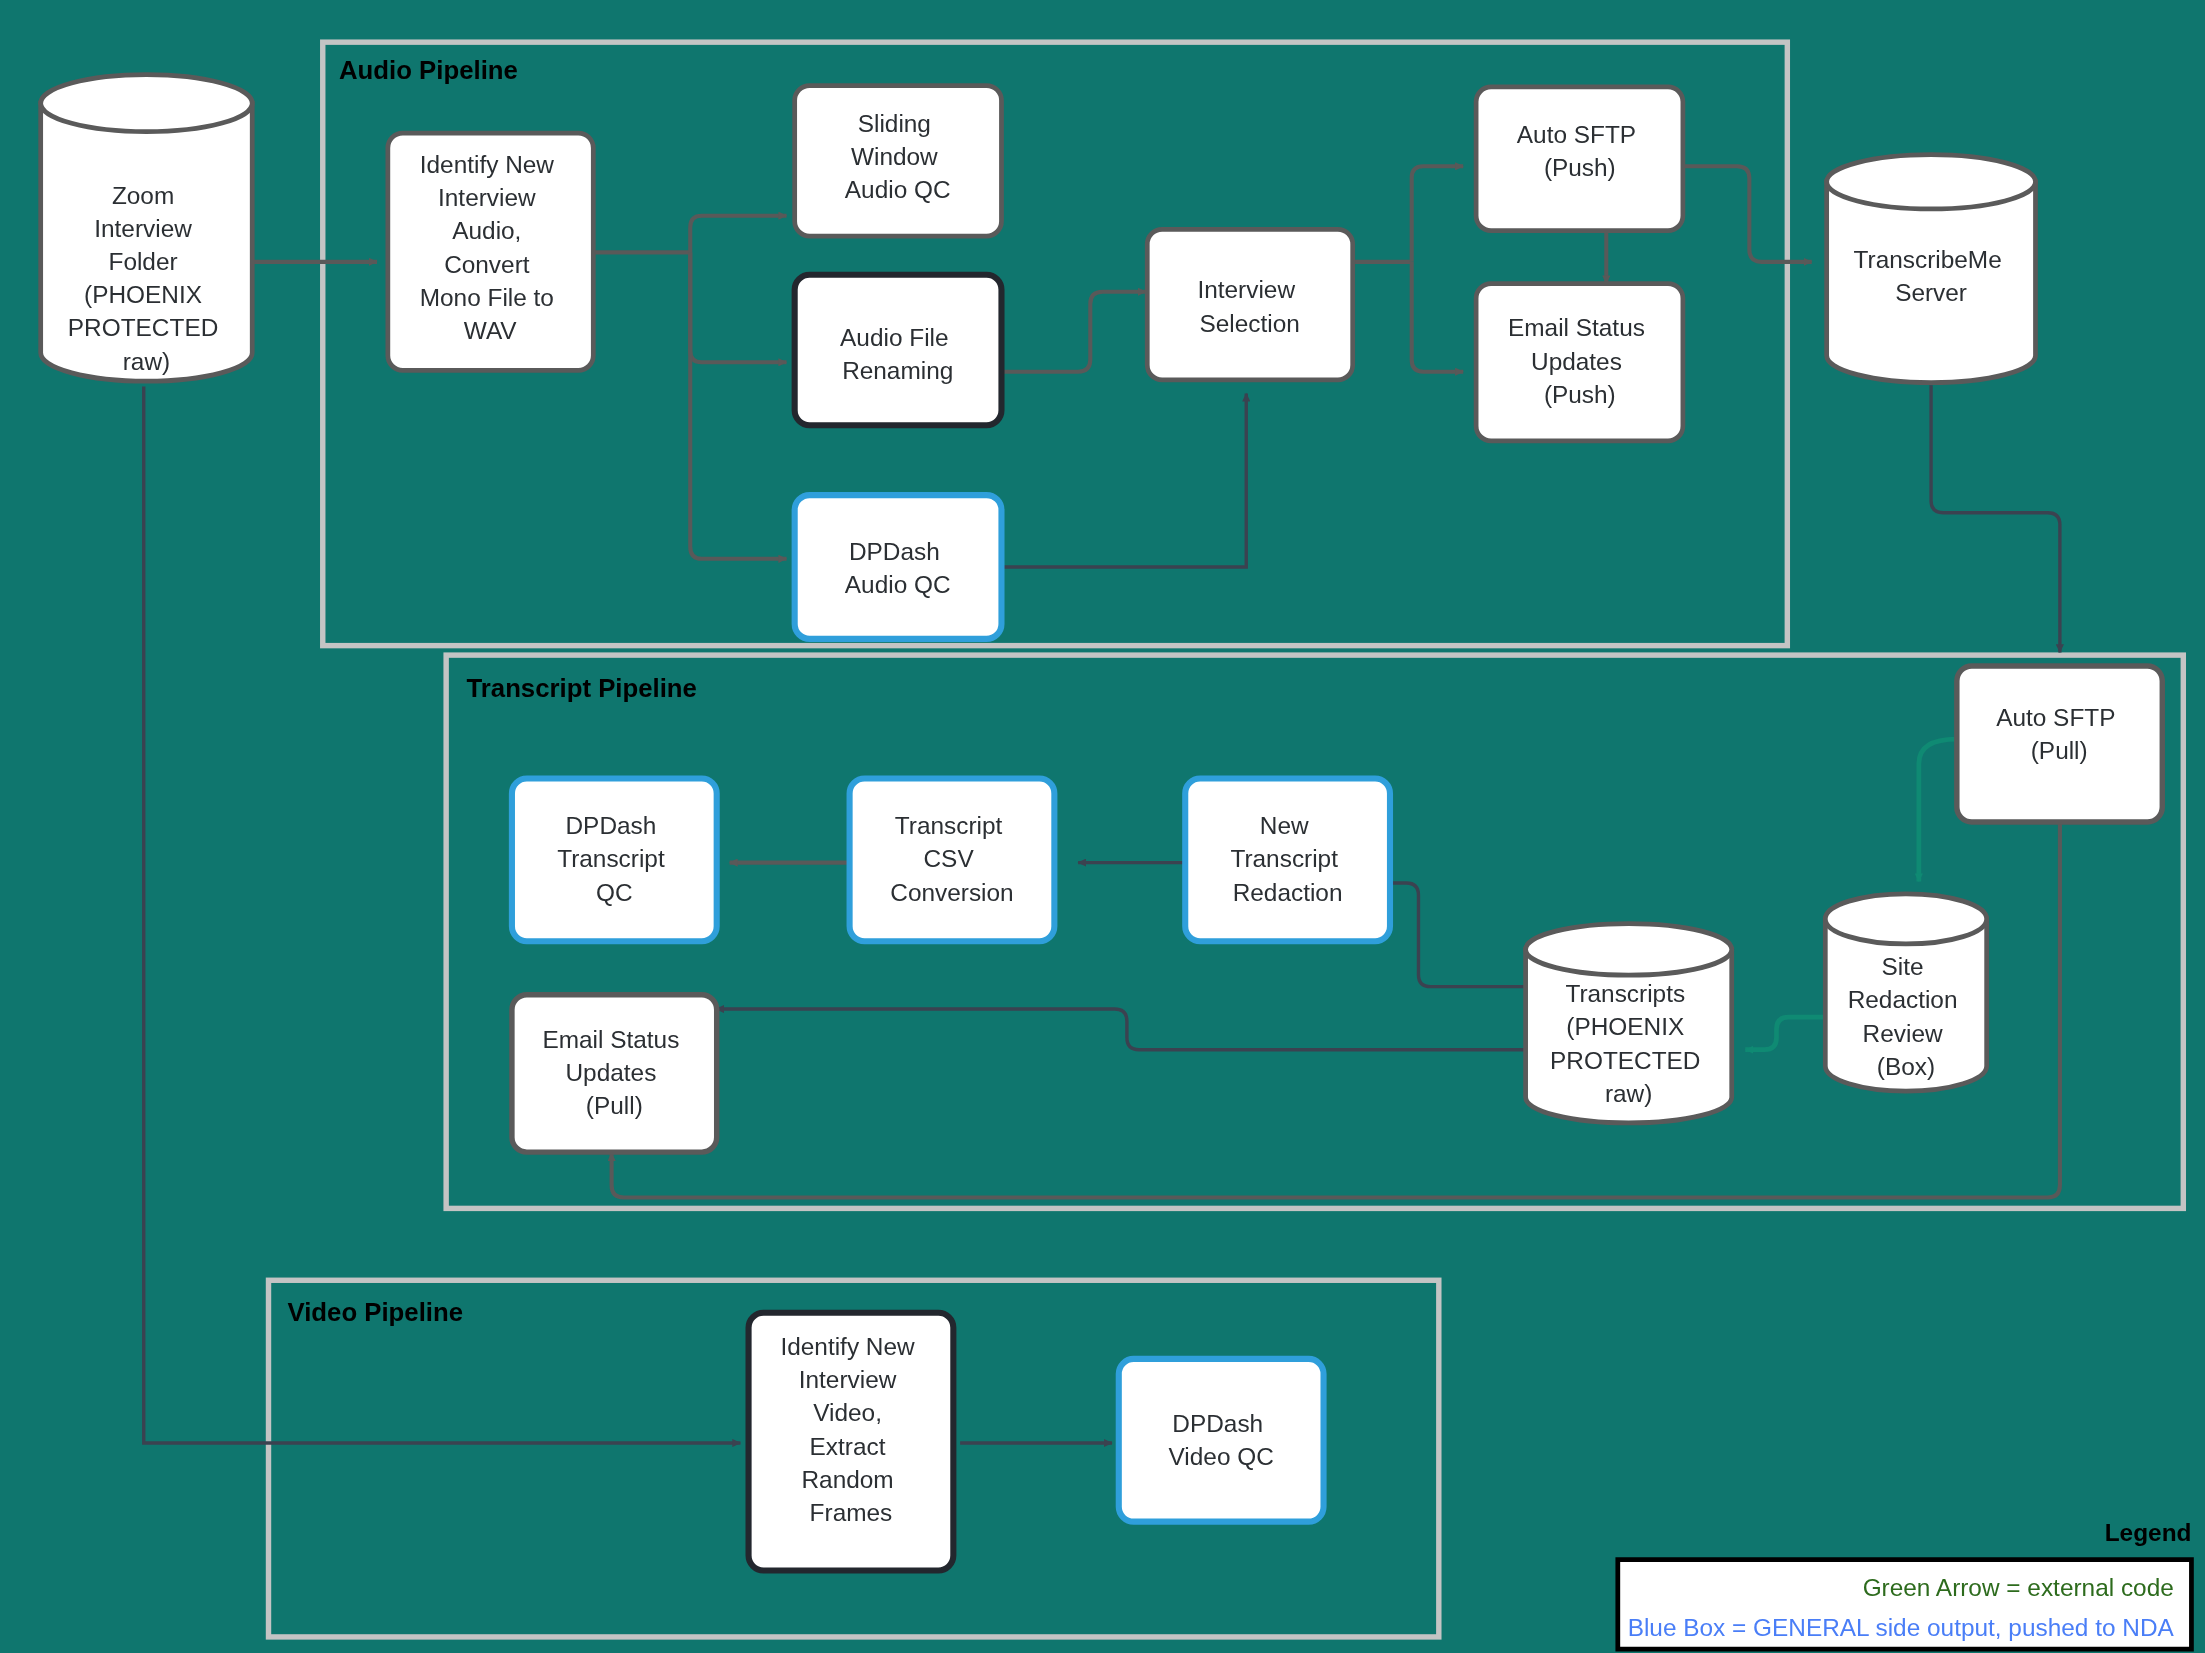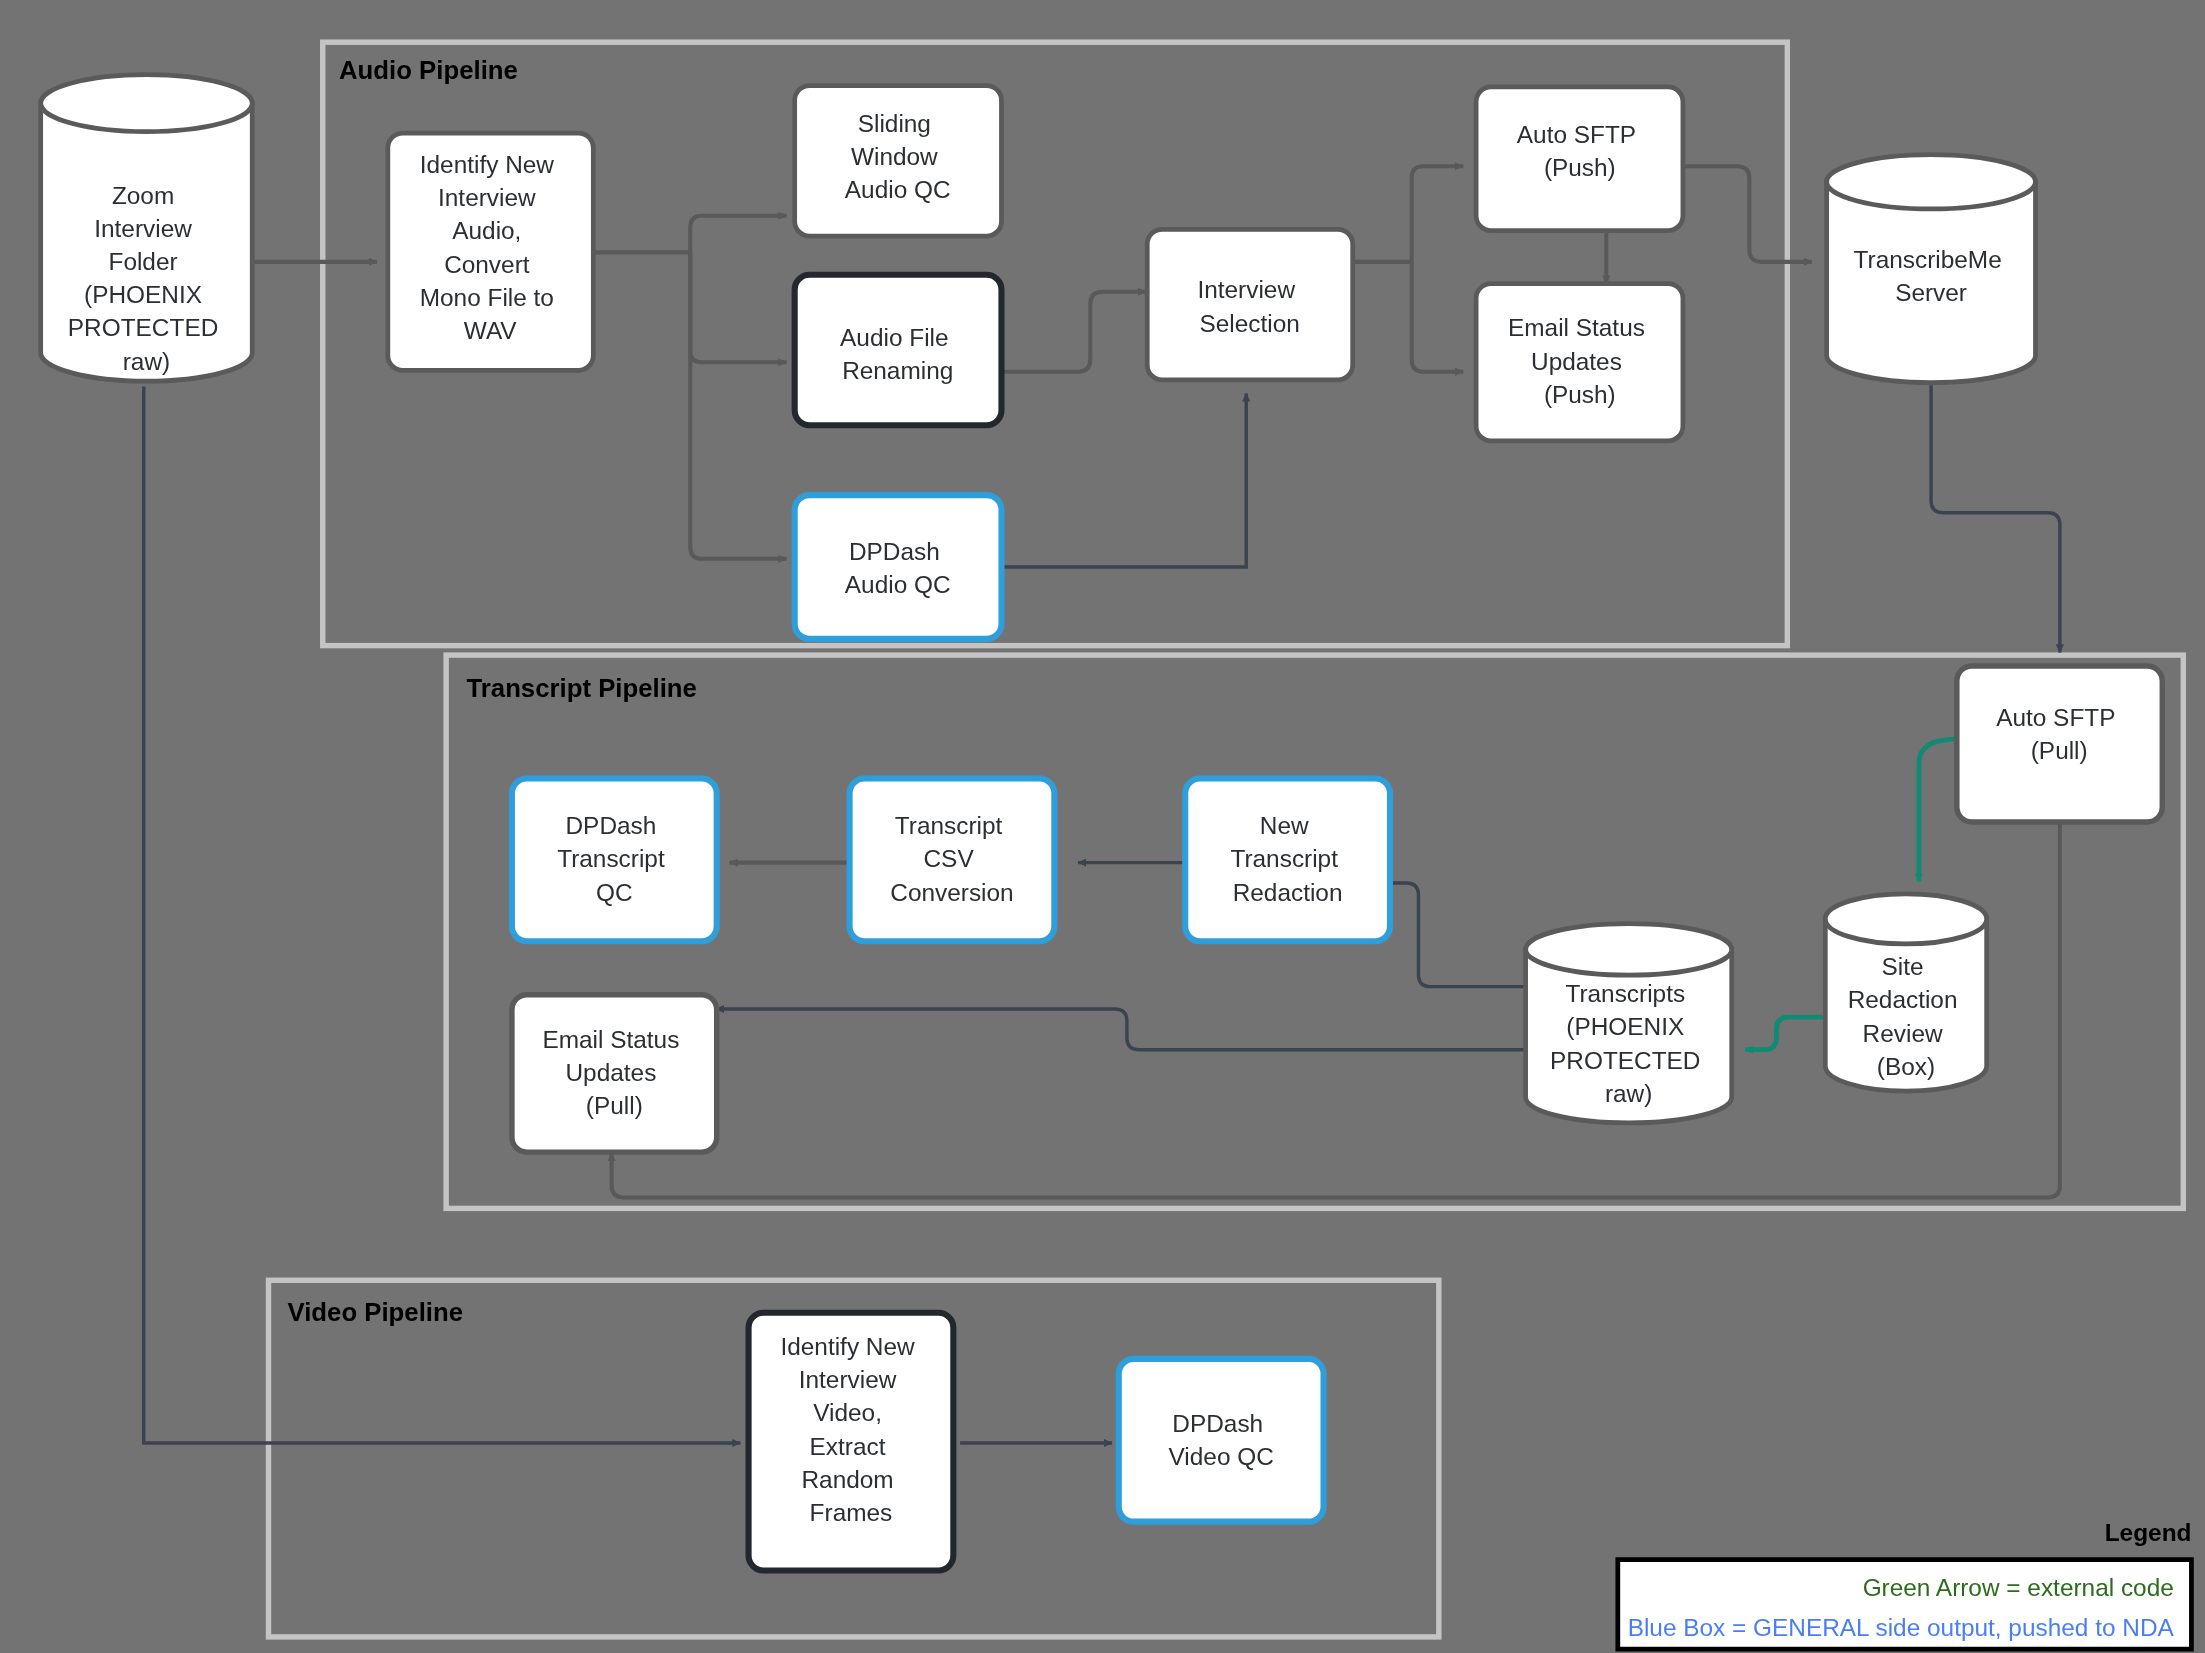--- a/index.html
+++ b/index.html
@@ -1,17 +1,17 @@
 <!DOCTYPE html>
 <html style="font-size:11px"><head>
 <meta charset="utf-8">
 <style>
   html,body{margin:0;padding:0;background:#ffffff;}
   body{font-family:"Liberation Sans",sans-serif;}
-  #stage{position:relative;width:2205px;height:1654px;background:#737373;overflow:hidden;text-align:right;}
+  #stage{position:relative;width:2205px;height:1654px;background:#0f766e;overflow:hidden;text-align:right;}
   svg{position:absolute;top:0;left:0;width:2205px;height:1654px;}
   .node-text{font-family:"Liberation Sans",sans-serif;fill:#2b2f33;}
   .grp-title{font-family:"Liberation Sans",sans-serif;font-weight:bold;fill:#000;}
   .legend-title{font-family:"Liberation Sans",sans-serif;font-weight:bold;fill:#000;}
   .legend-line{font-family:"Liberation Sans",sans-serif;}
 </style>
 </head>
 <body>
 
 <div id="stage">

